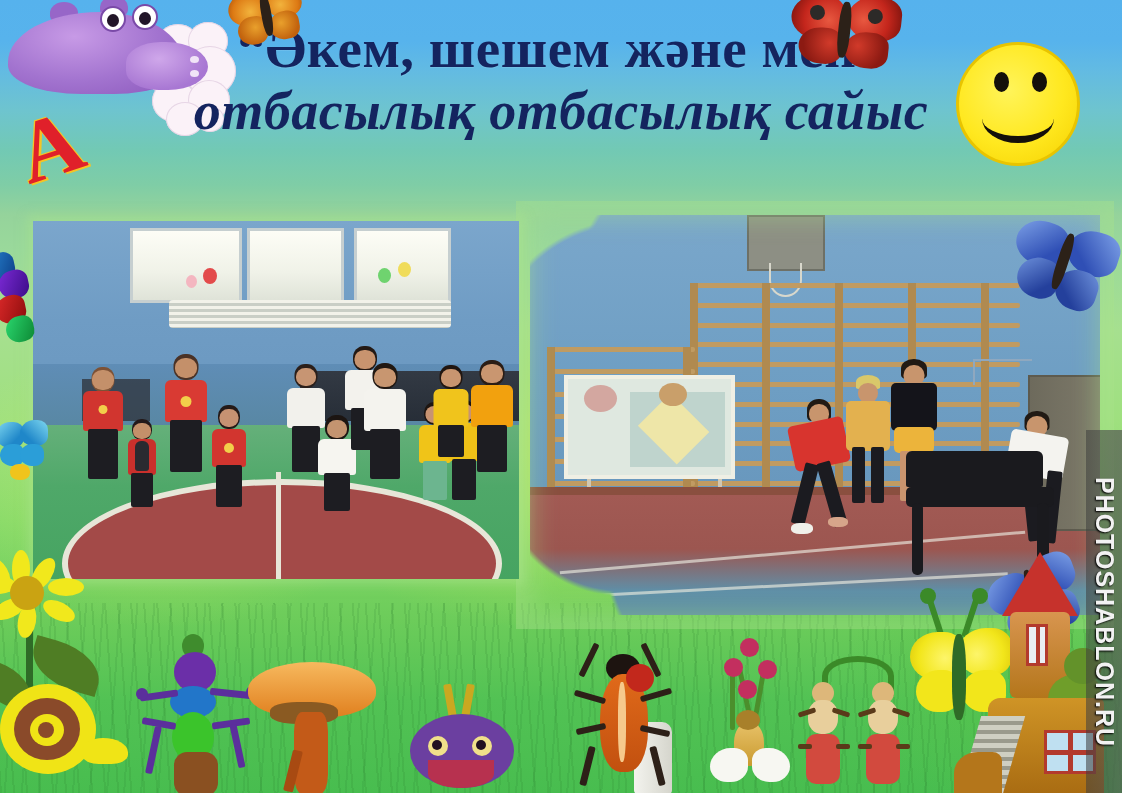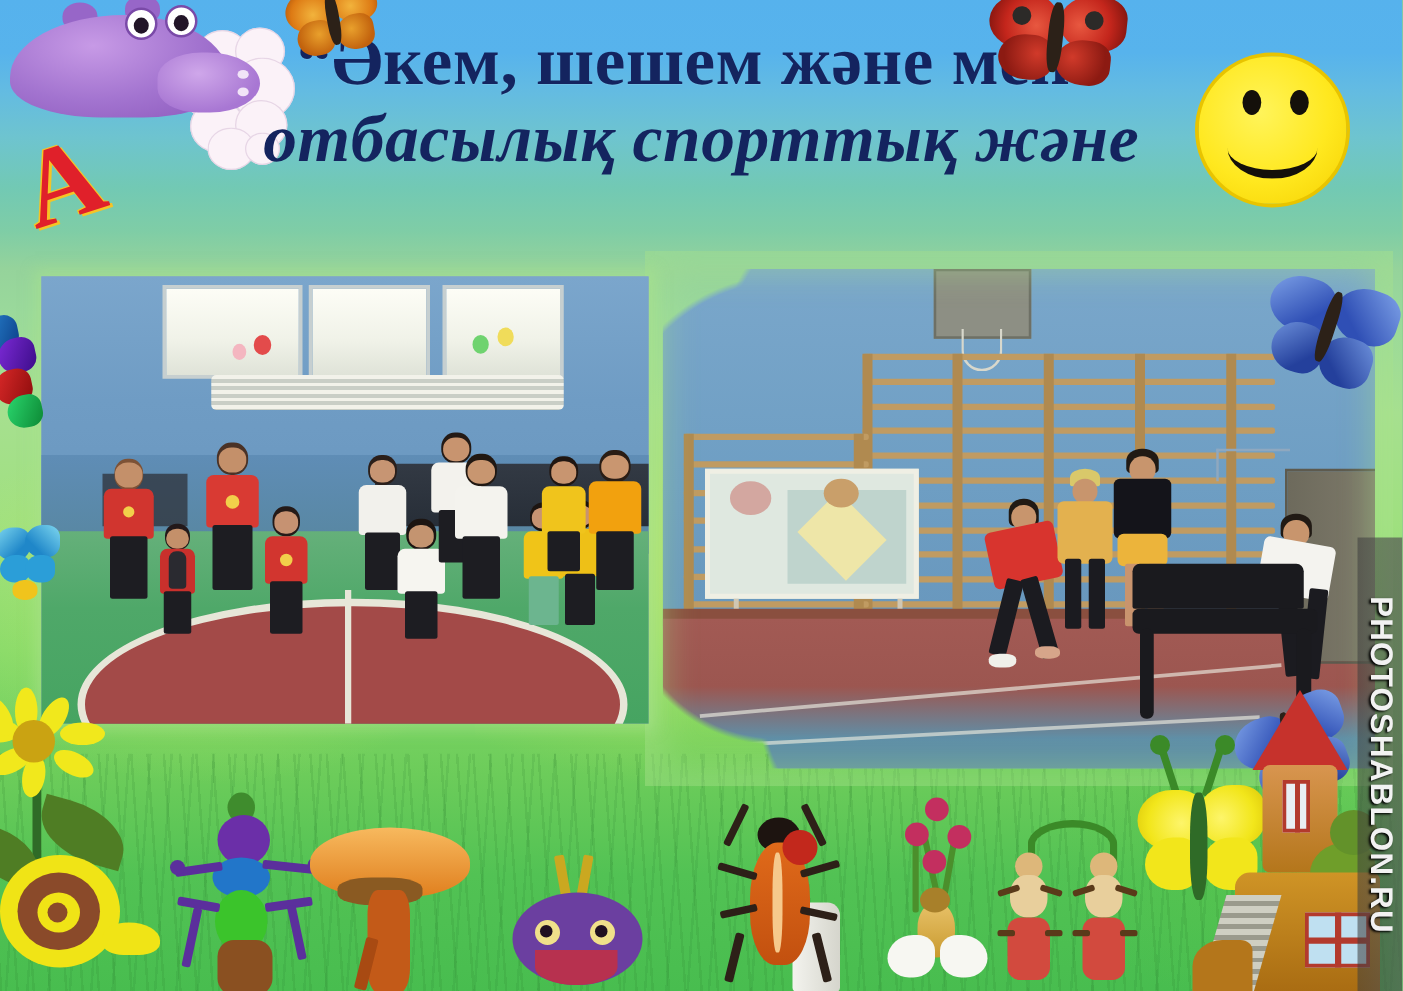--- a/index.html
+++ b/index.html
@@ -246,21 +246,21 @@
 
 <div id="poster">
 
   <div class="bg-sky"></div>
   <div class="bg-haze-a"></div>
   <div class="bg-haze-b"></div>
   <div class="bg-haze-c"></div>
 
   <div class="title-wrap">
     <div class="title-1">“Әкем, шешем және мен”</div>
-    <div class="title-2">отбасылық спорттық және</div>
+    <div class="title-2">отбасылық отбасылық сайыс</div>
   </div>
 
   <div class="photo-left">
     <div class="pl-inner">
       <div class="pl-wall"></div>
       <div class="pl-wall-low"></div>
 
       <div class="pl-win w1"></div>
       <div class="pl-win w2"></div>
       <div class="pl-win w3"></div>

